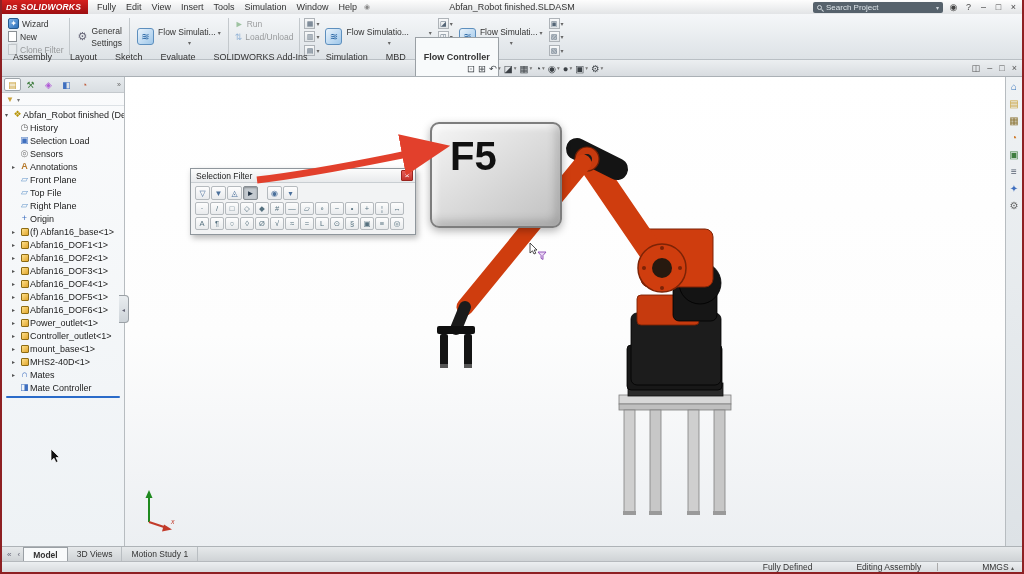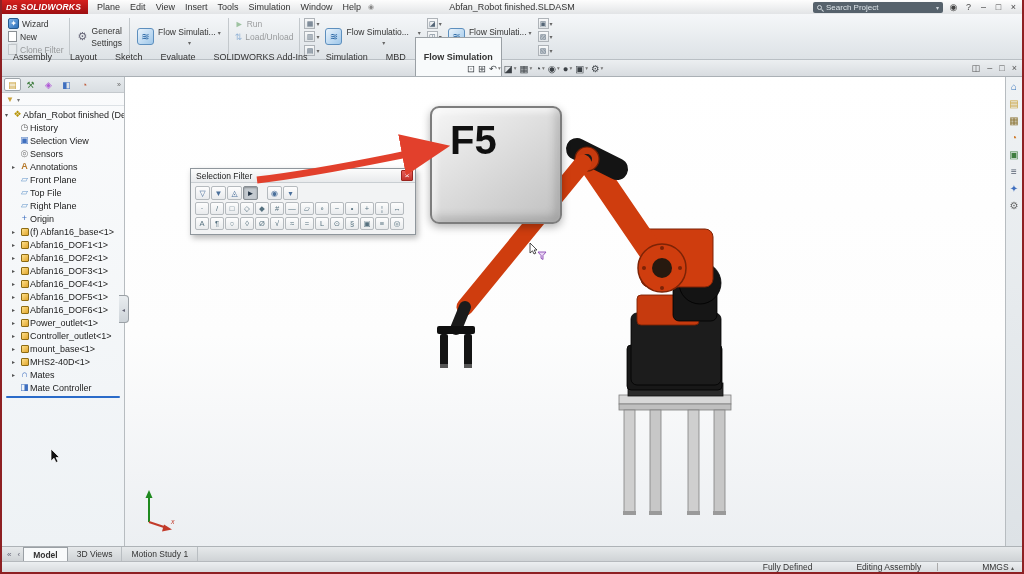--- a/index.html
+++ b/index.html
@@ -84,21 +84,21 @@
   .selfilter{position:absolute;left:65px;top:91px;width:226px;background:#f2f3f4;border:1px solid #8f969c;box-shadow:2px 3px 6px rgba(0,0,0,.28);z-index:6;}
   .sf-title{height:14px;display:flex;align-items:center;background:linear-gradient(#fcfcfc,#e8eaec);border-bottom:1px solid #c9ced2;padding:0 2px 0 5px;font-size:8.5px;color:#222;}
   .sf-close{margin-left:auto;width:12px;height:11px;background:linear-gradient(#e5605a,#c3332c);color:#fff;font-size:8px;line-height:10px;text-align:center;border:1px solid #9b241e;border-radius:1px;}
   .sf-body{padding:3px 4px 4px;display:flex;flex-direction:column;gap:2px;}
   .sf-row{display:flex;gap:1px;align-items:center;}
   .sf-btn{width:15px;height:14px;border:1px solid #b5babe;background:linear-gradient(#fdfdfd,#e9ebed);font-size:8px;color:#4a6f9b;display:flex;align-items:center;justify-content:center;border-radius:2px;flex:none;}
   .sf-btn.pressed{background:#c4cad0;border-color:#868d93;box-shadow:inset 0 1px 2px rgba(0,0,0,.3);color:#234;}
   .sf-sm{width:14px;height:13px;font-size:7.5px;color:#56717f;}
   .sf-gap{width:7px;flex:none;}
 
-  .f5key{position:absolute;left:305px;top:29px;width:132px;height:118px;border-radius:9px;background:linear-gradient(145deg,#f6f6f6,#c0c0c0);border:2px solid #7d7d7d;box-shadow:0 3px 8px rgba(0,0,0,.3), inset -4px -5px 10px rgba(0,0,0,.18), inset 3px 3px 7px rgba(255,255,255,.85);padding:12px 12px 0 18px;z-index:7;}
+  .f5key{position:absolute;left:305px;top:45px;width:132px;height:106px;border-radius:9px;background:linear-gradient(145deg,#f6f6f6,#c0c0c0);border:2px solid #7d7d7d;box-shadow:0 3px 8px rgba(0,0,0,.3), inset -4px -5px 10px rgba(0,0,0,.18), inset 3px 3px 7px rgba(255,255,255,.85);padding:12px 12px 0 18px;z-index:7;}
   .klabel{font-size:40px;font-weight:bold;color:#101010;line-height:1;}
   .arrow-svg{position:absolute;inset:0;z-index:8;pointer-events:none;}
   .filter-cursor{position:absolute;left:404px;top:166px;z-index:9;}
 
   
   .rightbar{width:17px;flex:none;background:linear-gradient(#eff2f4,#dde2e6);border-left:1px solid #b7bcc0;display:flex;flex-direction:column;align-items:center;padding-top:5px;gap:7px;}
   .rb-ic{font-size:10px;line-height:1;}
 
   
   .bottomtabs{height:15px;background:linear-gradient(#e6e9eb,#cfd3d6);border-top:1px solid #aeb3b7;display:flex;align-items:stretch;padding-left:2px;flex:none;}
@@ -115,21 +115,21 @@
 <body>
 
 <div id="app">
 
   <div class="titlebar">
     <div class="logo">
       <span class="ds">DS</span>
       <span>SOLIDWORKS</span>
     </div>
     <nav class="menus" id="menus">
-        <span class="menu-item">Plane</span>
+        <span class="menu-item">Fully</span>
         <span class="menu-item">Edit</span>
         <span class="menu-item">View</span>
         <span class="menu-item">Insert</span>
         <span class="menu-item">Tools</span>
         <span class="menu-item">Simulation</span>
         <span class="menu-item">Window</span>
         <span class="menu-item">Help</span>
       </nav>
     <span class="pin-icon">◉</span>
     <div class="doc-title">Abfan_Robot finished.SLDASM</div>
@@ -206,21 +206,21 @@
           <span class="tinycaret">▾</span>
         </div>
       <div class="mini-row">
           <span class="mini-ic">▤</span>
           <span class="tinycaret">▾</span>
         </div>
     </div>
     <div class="tb-big">
       <span class="ic ic-flow">≋</span>
       <span class="biglbl">
-        <span style="display:flex;align-items:center;gap:9px;">
+        <span style="display:flex;align-items:center;gap:20px;">
             <span>Flow Simulatio...</span>
             <span class="tinycaret">▾</span>
           </span>
         <span class="tinycaret">▾</span>
       </span>
     </div>
     <div class="mini-grid">
       <div class="mini-row">
           <span class="mini-ic">◪</span>
           <span class="tinycaret">▾</span>
@@ -262,21 +262,21 @@
 
   <div class="tabrow">
     <span id="ribbontabs" style="display:flex;align-items:flex-end;">
         <span class="rtab">Assembly</span>
         <span class="rtab">Layout</span>
         <span class="rtab">Sketch</span>
         <span class="rtab">Evaluate</span>
         <span class="rtab">SOLIDWORKS Add-Ins</span>
         <span class="rtab">Simulation</span>
         <span class="rtab">MBD</span>
-        <span class="rtab active">Flow Simulation</span>
+        <span class="rtab active">Flow Controller</span>
       </span>
     <div class="headsup" id="headsup">
         <span class="hu">
           <span class="hglyph">⊡</span>
         </span>
         <span class="hu">
           <span class="hglyph">⊞</span>
         </span>
         <span class="hu">
           <span class="hglyph">↶</span>
@@ -341,21 +341,21 @@
             <span class="lbl">Abfan_Robot finished (Default</span>
           </div>
           <div class="titem child">
             <span class="arrow"></span>
             <span class="tico" style="color: rgb(107, 107, 107);">◷</span>
             <span class="lbl">History</span>
           </div>
           <div class="titem child">
             <span class="arrow"></span>
             <span class="tico" style="color: rgb(63, 111, 191);">▣</span>
-            <span class="lbl">Selection View</span>
+            <span class="lbl">Selection Load</span>
           </div>
           <div class="titem child">
             <span class="arrow"></span>
             <span class="tico" style="color: rgb(122, 122, 122);">◎</span>
             <span class="lbl">Sensors</span>
           </div>
           <div class="titem child">
             <span class="arrow">▸</span>
             <span class="tico" style="color: rgb(181, 121, 42); font-weight: bold;">A</span>
             <span class="lbl">Annotations</span>

